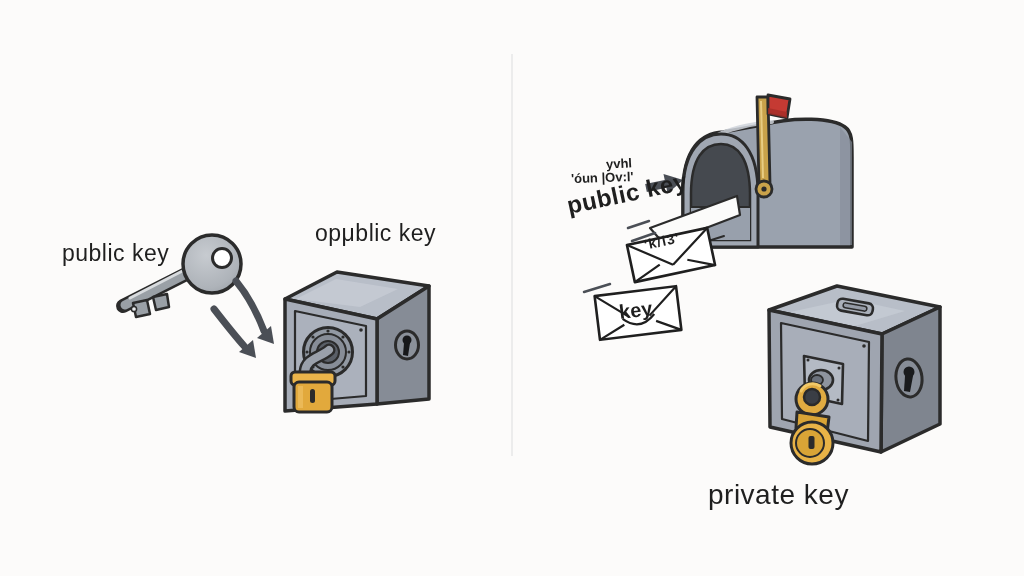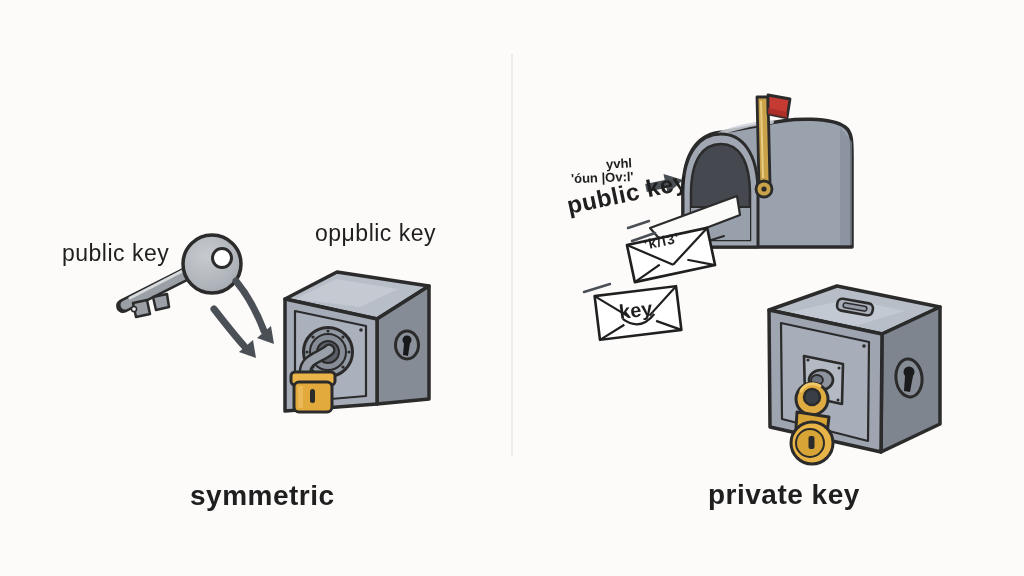--- a/index.html
+++ b/index.html
@@ -12,21 +12,21 @@
   .lbl-public-left   {left:62px;  top:241px; font-size:23px; font-weight:500; letter-spacing:.5px;}
   .lbl-safe-left     {left:315px; top:221px; font-size:23px; font-weight:500; letter-spacing:.5px;}
   .lbl-symmetric     {left:190px; top:481px; font-size:28px; font-weight:600; letter-spacing:.5px;}
   .lbl-scribble1     {left:606px; top:157px; font-size:13px; font-weight:600; transform:rotate(-3deg);}
   .lbl-scribble2     {left:571px; top:171px; font-size:13px; font-weight:600; transform:rotate(-2deg);}
   .lbl-public-right  {left:570px; top:193px; font-size:24px; font-weight:600;
                       transform:rotate(-12deg); transform-origin:left bottom; letter-spacing:.5px;}
   .lbl-envelope1     {left:644px; top:234px; font-size:14px; font-weight:700;
                       transform:rotate(-12deg); letter-spacing:1px;}
   .lbl-envelope2     {left:619px; top:299px; font-size:20px; font-weight:600; transform:rotate(-7deg);}
-  .lbl-private       {left:708px; top:480px; font-size:28px; font-weight:700; letter-spacing:.5px;}
+  .lbl-private       {left:708px; top:480px; font-size:28px; font-weight:400; letter-spacing:.5px;}
 </style>
 </head>
 <body>
 
 <div class="canvas">
 
   <div class="divider"></div>
 
   <svg class="art" width="1024" height="576" viewBox="0 0 1024 576">
     <defs>
@@ -157,21 +157,20 @@
         <rect x="808.5" y="436" width="6" height="13" rx="2" fill="#2b2b2b"></rect>
       </g>
       <ellipse cx="909" cy="378" rx="13" ry="19" transform="rotate(-6 909 378)" fill="#878d97" stroke="#2b2b2b" stroke-width="3"></ellipse>
       <circle cx="909" cy="372" r="5.5" fill="#1a1b1d"></circle>
       <polygon points="905,376 913,376 910,392 904,391" fill="#1a1b1d"></polygon>
     </g>
   </svg>
 
   <div class="lbl lbl-public-left">public key</div>
   <div class="lbl lbl-safe-left">opμblic key</div>
-  <div class="lbl lbl-symmetric">symmetric</div>
 
   <div class="lbl lbl-scribble1">yvhl</div>
   <div class="lbl lbl-scribble2">'óun |Ov:l'</div>
   <div class="lbl lbl-public-right">public key</div>
   <div class="lbl lbl-envelope1">'k/l3'</div>
   <div class="lbl lbl-envelope2">key</div>
   <div class="lbl lbl-private">private key</div>
 
 </div>
 

